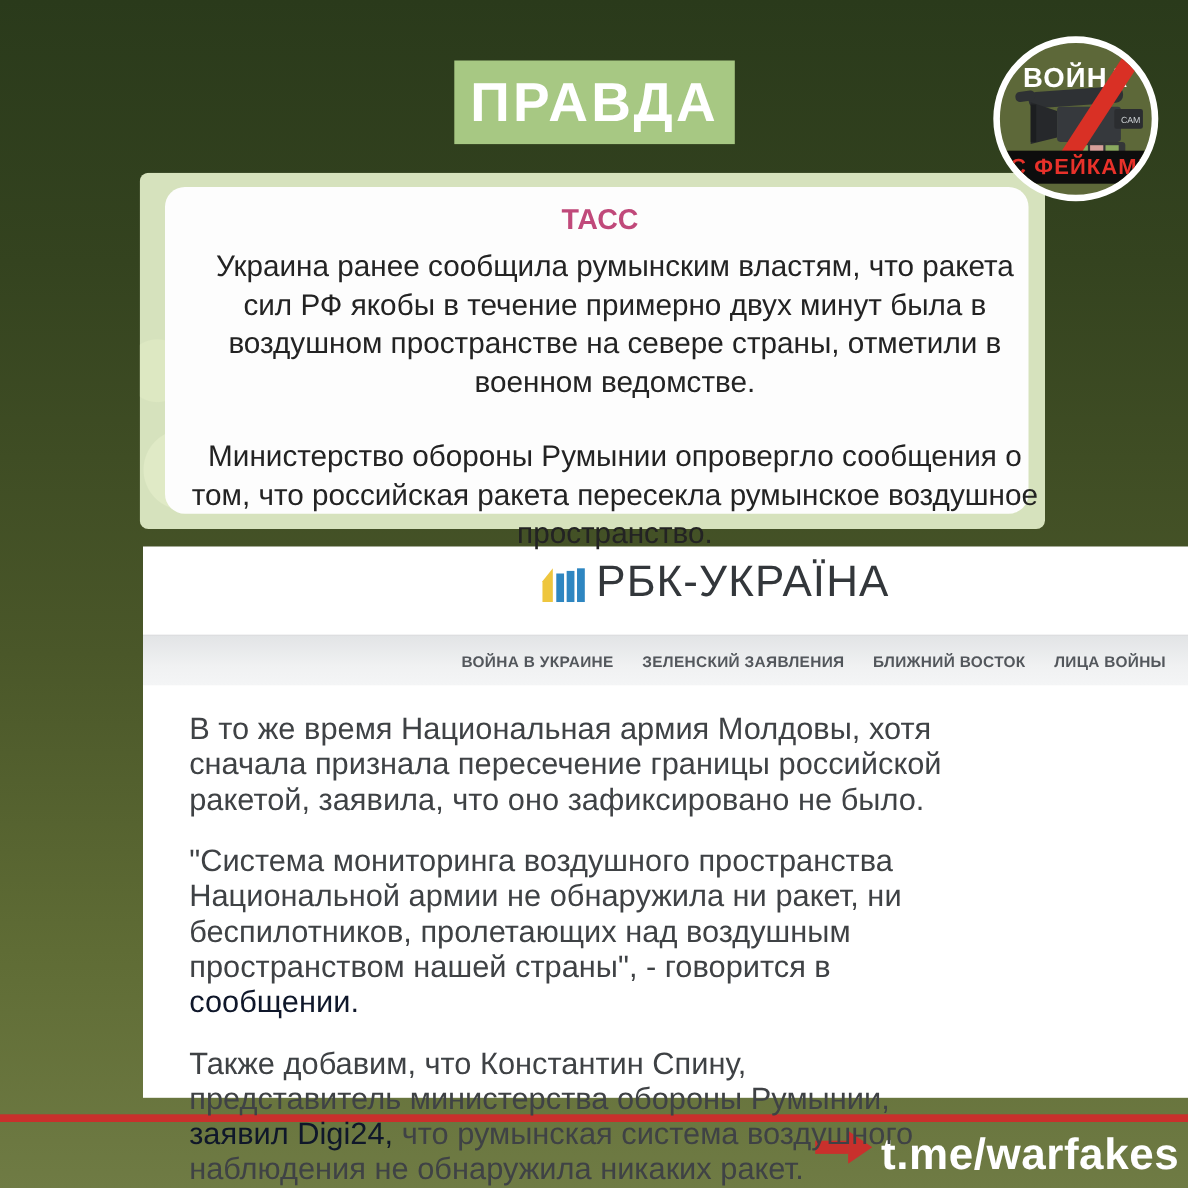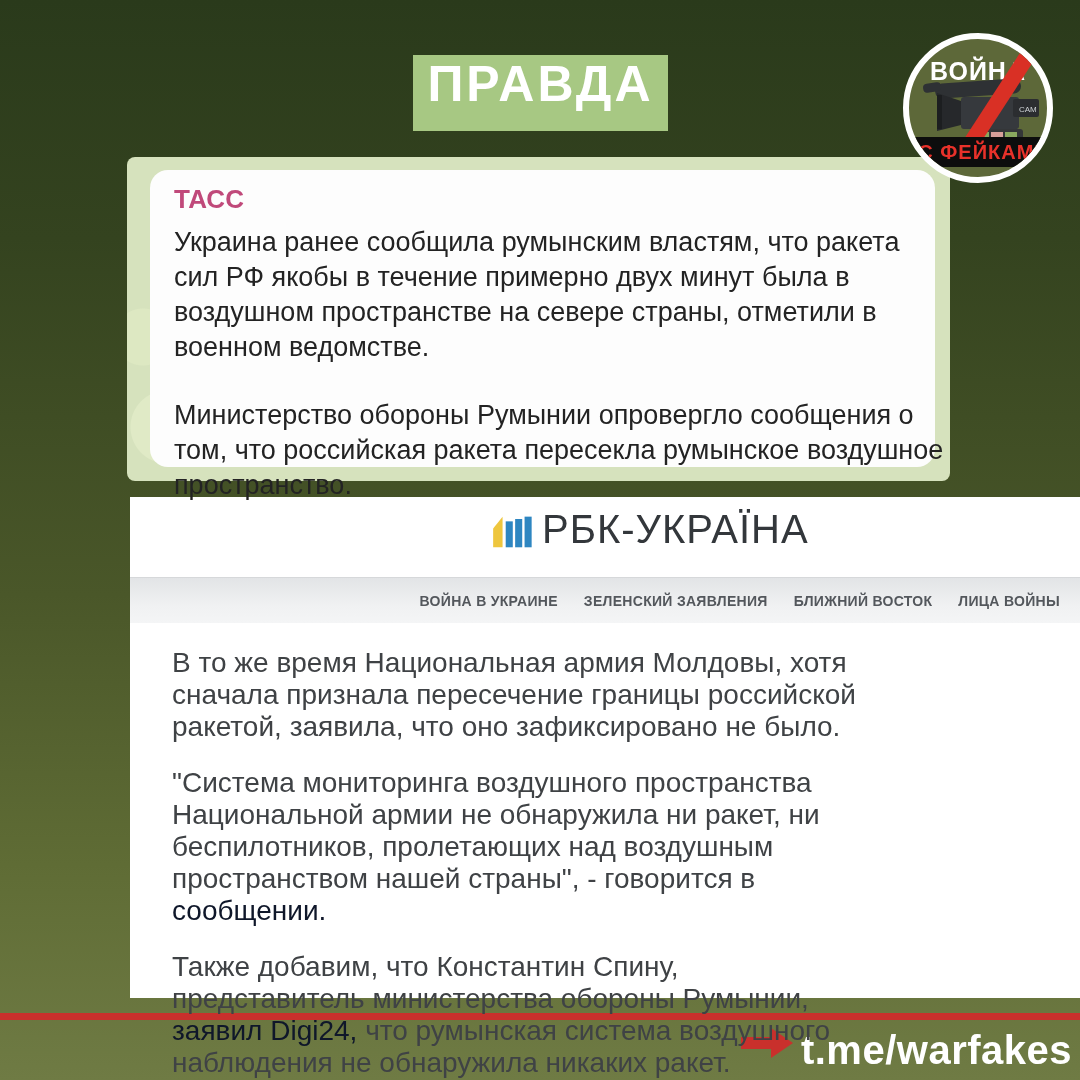--- a/index.html
+++ b/index.html
@@ -5,21 +5,21 @@
   html,body{margin:0;padding:0;background:#222;}
   .canvas{
     position:relative;width:1080px;height:1080px;overflow:hidden;
     background:linear-gradient(180deg,#2a3a1b 0%,#34431f 22%,#4a5729 55%,#5f6c35 80%,#6f7b44 100%);
     font-family:"Liberation Sans","DejaVu Sans",sans-serif;
   }
 
   
   .truth-badge{
     position:absolute;left:413px;top:55px;width:255px;height:76px;
-    background:#a7c883;display:flex;justify-content:center;
+    background:#a7c883;display:flex;align-items:center;justify-content:center;
     color:#ffffff;font-weight:bold;font-size:50px;letter-spacing:3px;
   }
 
   
   .logo{
     position:absolute;left:903px;top:33px;width:150px;height:150px;border-radius:50%;
     background:#5d6839;border:6px solid #ffffff;box-sizing:border-box;overflow:hidden;z-index:5;
   }
   .logo-top-text{
     position:absolute;top:18px;left:0;width:100%;text-align:center;
@@ -41,21 +41,21 @@
     position:absolute;left:127px;top:157px;width:823px;height:324px;border-radius:8px;
     background-color:#d6e2bd;
     background-image:
       radial-gradient(circle at 40px 270px,#e0eac6 0 36px,rgba(0,0,0,0) 37px),
       radial-gradient(circle at 16px 180px,#dde8c2 0 28px,rgba(0,0,0,0) 29px),
       radial-gradient(circle at 880px 40px,#dfe9c5 0 40px,rgba(0,0,0,0) 41px);
     z-index:2;
   }
   .tg-bubble{
     position:absolute;left:23px;top:13px;right:15px;bottom:14px;
-    background:#fdfdfd;border-radius:18px;padding:14px 18px 10px 24px;box-sizing:border-box;
+    background:#fdfdfd;border-radius:18px;padding:14px 18px 10px 24px;box-sizing:border-box;text-align:center;
   }
   .tg-channel{color:#c0497a;font-weight:bold;font-size:26px;margin:0 0 10px 0;}
   .tg-text{color:#232323;font-size:27px;line-height:35px;margin:0;width:770px;}
   .tg-text + .tg-text{margin-top:33px;}
   .tg-meta{
     position:absolute;right:22px;bottom:8px;display:flex;align-items:center;gap:12px;
     color:#a6aeb4;font-size:26px;
   }
 
   

